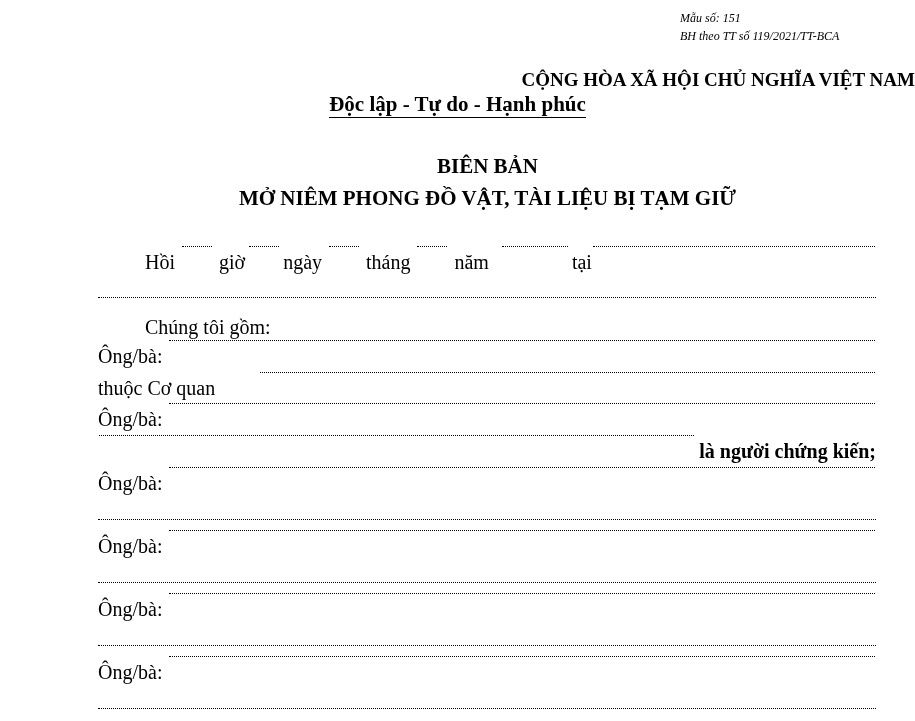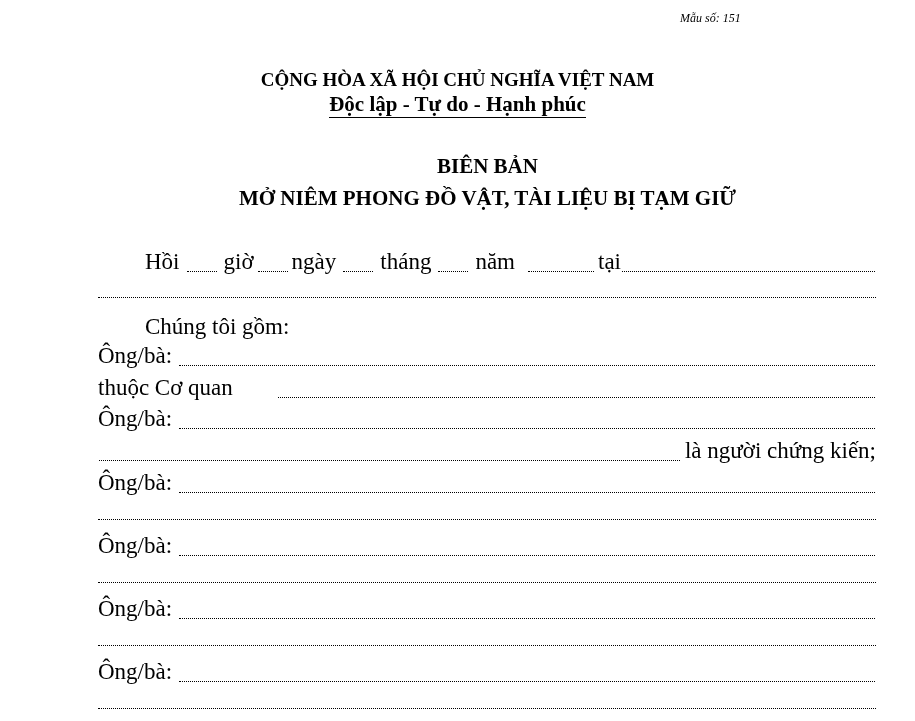--- a/index.html
+++ b/index.html
@@ -1,42 +1,43 @@
 <!DOCTYPE html>
 <html><head>
   <meta charset="utf-8">
   <style>
     html, body { margin: 0; padding: 0; background: #ffffff; }
     body { width: 915px; height: 721px; position: relative; overflow: hidden;
            font-family: "Liberation Serif", "DejaVu Serif", serif; color: #000; }
     .form-ref { position: absolute; left: 680px; top: 9px; width: 233px; text-align: left;
                 font-style: italic; font-size: 12px; line-height: 18px; }
-    .nation { position: absolute; left: 0; width: 915px; text-align: center; top: 68px;
+    .nation { position: absolute; left: 0; width: 915px; text-align: right; top: 68px;
               font-weight: bold; font-size: 19px; line-height: 24px; }
     .motto-wrap { position: absolute; left: 0; width: 915px; text-align: center; top: 92px; }
     .motto { display: inline-block; font-weight: bold; font-size: 21px; line-height: 24px;
              border-bottom: 1px solid #000; padding-bottom: 1px; }
     .title1 { position: absolute; left: 0; width: 975px; text-align: center; top: 153px;
               font-weight: bold; font-size: 21px; line-height: 26px; }
     .title2 { position: absolute; left: 0; width: 975px; text-align: center; top: 185px;
               font-weight: bold; font-size: 21px; line-height: 26px; }
-    .row { position: absolute; left: 98px; width: 778px; display: flex; align-items: flex-end;
-           font-size: 23px; line-height: 26px; white-space: nowrap; }
+    .row { position: absolute; left: 98px; width: 778px; display: flex; align-items: flex-start;
+           font-size: 20px; line-height: 26px; white-space: nowrap; }
     .dots { flex: 1 1 auto; border-bottom: 1px dotted #000; height: 0; margin: 0 1px;
             position: relative; top: -3px; }
     .dots.fixed { flex: 0 0 auto; }
     .gap { display: inline-block; width: 6px; }
     .fullline { position: absolute; left: 98px; width: 778px; height: 0;
                 border-bottom: 1px dotted #000; }
   </style>
 </head>
 <body>
 
 <div class="form-ref">
   <div>Mẫu số: 151</div>
+  <div>BH theo TT số 119/2021/TT-BCA</div>
 </div>
 
 <div class="nation">CỘNG HÒA XÃ HỘI CHỦ NGHĨA VIỆT NAM</div>
 <div class="motto-wrap">
   <span class="motto">Độc lập - Tự do - Hạnh phúc</span>
 </div>
 
 <div class="title1">BIÊN BẢN</div>
 <div class="title2">MỞ NIÊM PHONG ĐỒ VẬT, TÀI LIỆU BỊ TẠM GIỮ</div>
 
@@ -80,21 +81,21 @@
   <span>thuộc Cơ quan</span>
   <span class="dots"></span>
 </div>
 
 <div class="row" style="top:406px;">
   <span>Ông/bà:</span>
   <span class="gap"></span>
   <span class="dots"></span>
 </div>
 
-<div class="row" style="top:438px;">
+<div class="row" style="top:438px;font-weight:bold;">
   <span class="dots"></span>
   <span class="gap" style="width:4px"></span>
   <span>là người chứng kiến;</span>
 </div>
 
 <div class="row" style="top:470px;">
   <span>Ông/bà:</span>
   <span class="gap"></span>
   <span class="dots"></span>
 </div>

